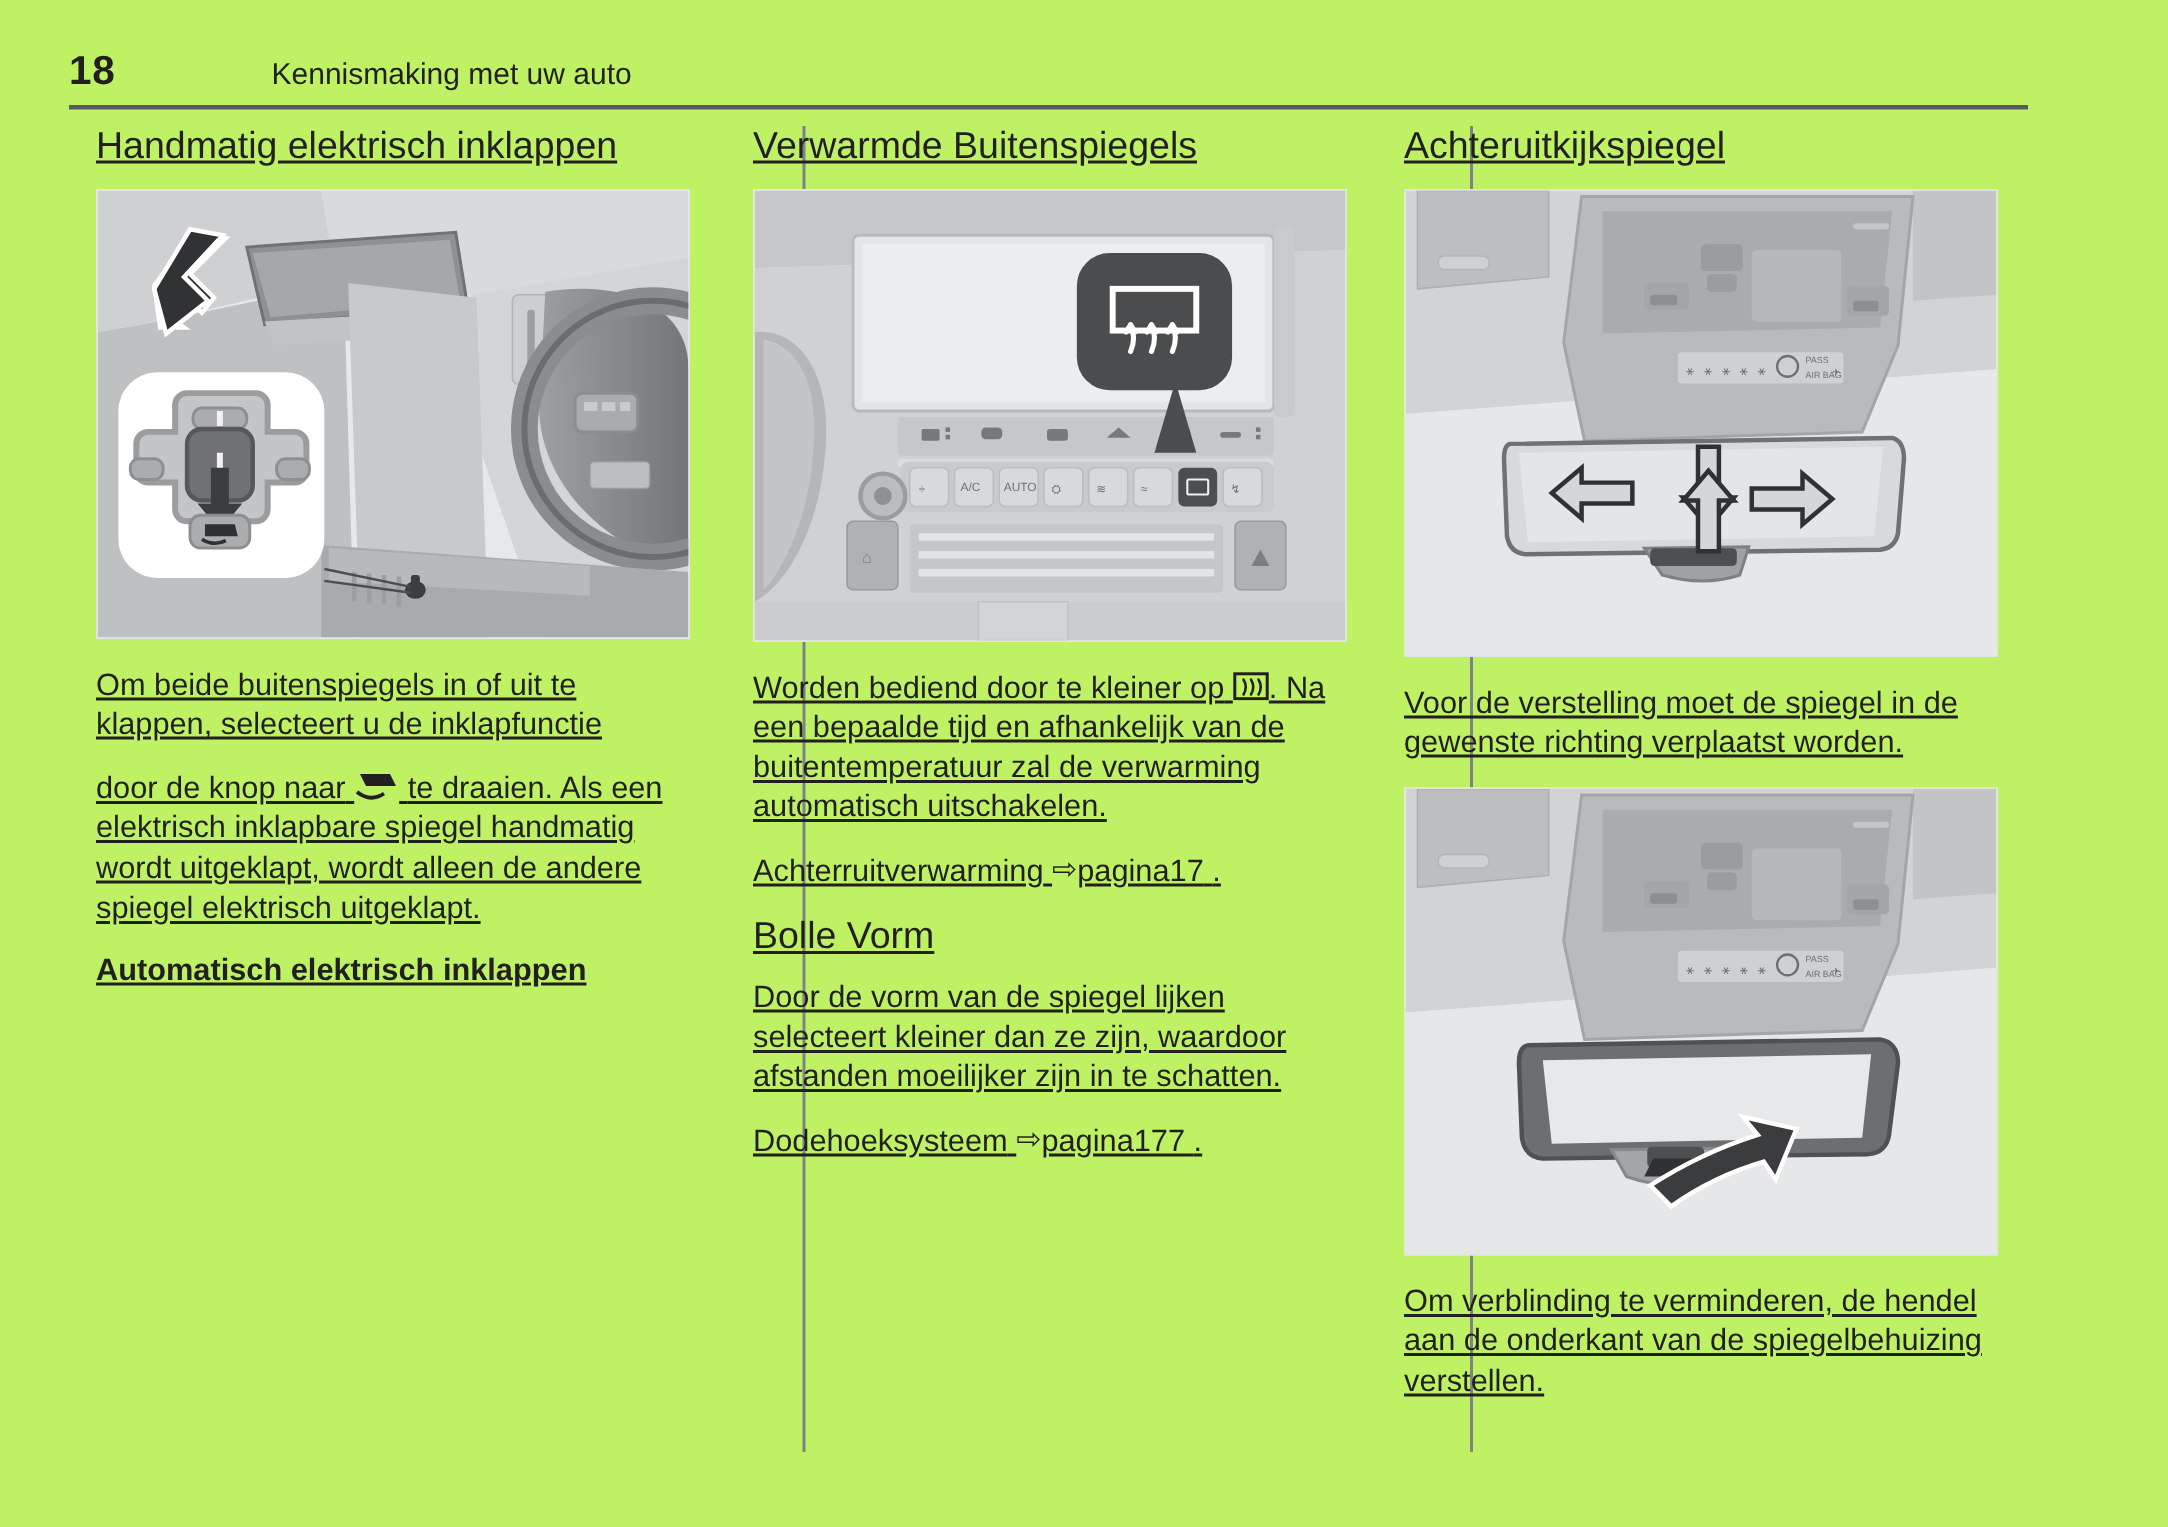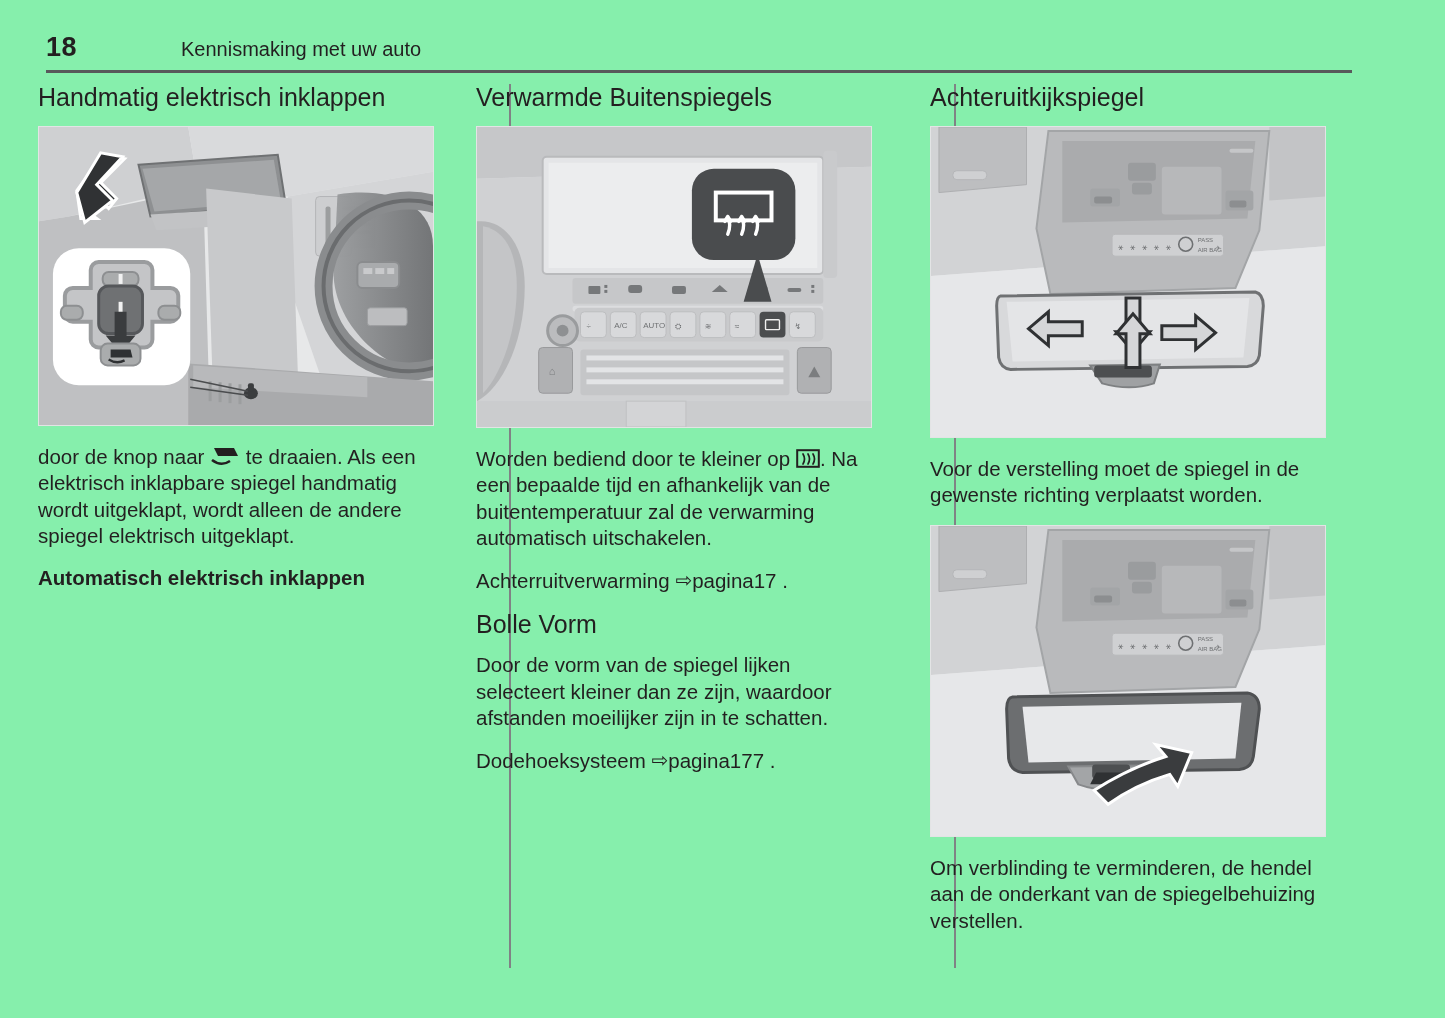--- a/index.html
+++ b/index.html
@@ -6,21 +6,21 @@
   html, body {
     margin: 0; padding: 0;
     width: 1445px; height: 1018px;
     background: #ffffff;
     font-family: "Liberation Sans", sans-serif;
     color: #231f20;
   }
   .page {
     position: relative;
     width: 1445px; height: 1018px;
-    background: #86efac;
+    background: #bef264;
     overflow: hidden;
   }
 
   
   .header {
     position: absolute;
     left: 46px; top: 32px;
     width: 1306px;
     display: flex;
     align-items: baseline;
@@ -38,30 +38,31 @@
   .header-rule {
     position: absolute;
     left: 46px; top: 70px;
     width: 1306px; height: 3px;
     background: #58595b;
   }
 
   
   .columns {
     position: absolute;
-    left: 38px; top: 84px;
+    left: 64px; top: 84px;
     width: 1306px; height: 900px;
     display: flex;
+    text-decoration: underline;
   }
   .col {
     position: relative;
     width: 396px;
   }
   .col.mid { margin-left: 42px; }
-  .col.right { margin-left: 58px; }
+  .col.right { margin-left: 38px; }
 
   .vrule {
     position: absolute;
     top: 0; width: 2px; height: 884px;
     background: #808285;
   }
   .vrule.one { left: 471px; }
   .vrule.two { left: 916px; }
 
   
@@ -216,20 +217,23 @@
           <rect x="80" y="176" width="4" height="14" fill="#f2f2f2"></rect>
 
           <path d="M76,186 h12 v24 h9 l-15,18 l-15,-18 h9 z" fill="#3a3c3e"></path>
 
           <rect x="62" y="218" width="40" height="22" rx="7" fill="#aaacad" stroke="#8d8f91" stroke-width="2"></rect>
           <path d="M72,224 h20 l2,8 h-22 z" fill="#2f3133"></path>
           <path d="M70,234 q8,5 16,1" stroke="#2f3133" stroke-width="2.4" fill="none"></path>
         </svg>
       </div>
 
+      <p class="body">
+        <span>Om beide buitenspiegels in of uit te klappen, selecteert u de inklapfunctie</span>
+      </p>
 
       <p class="body">
         <span>door de knop naar</span>
         <span class="ico ico-mirrorfold">
           <svg viewBox="0 0 30 22">
             <path d="M4,2 H24 L28,10 H8 Z" fill="#231f20"></path>
             <path d="M2,14 q9,7 18,1" stroke="#231f20" stroke-width="2.6" fill="none"></path>
           </svg>
         </span>
         <span>te draaien. Als een elektrisch inklapbare spiegel handmatig wordt uitgeklapt, wordt alleen de andere spiegel elektrisch uitgeklapt.</span>

